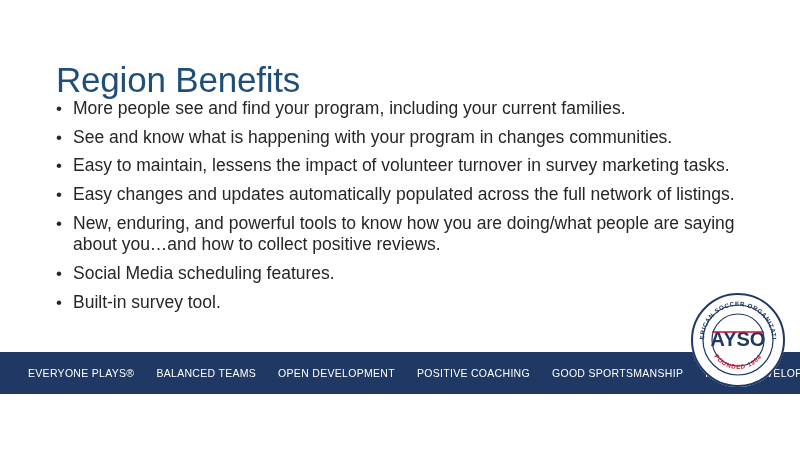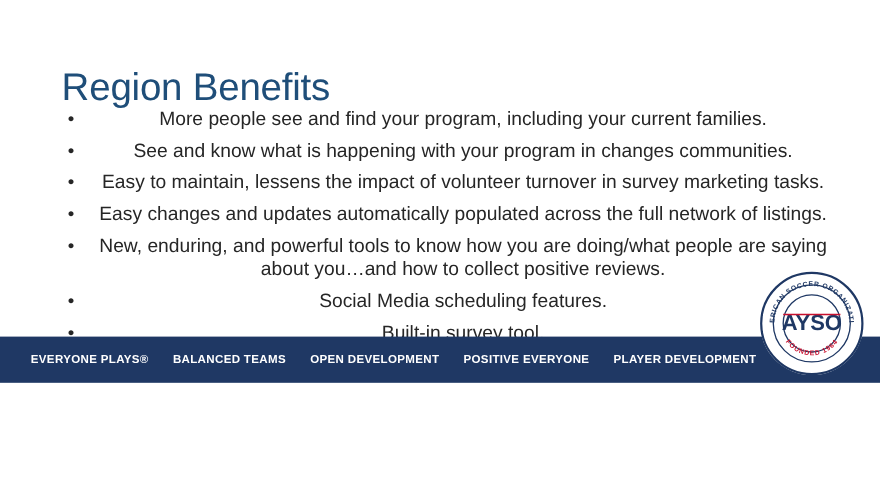--- a/index.html
+++ b/index.html
@@ -10,23 +10,22 @@
     width: 800px;
     height: 450px;
     background: #ffffff;
     font-family: "Liberation Sans", sans-serif;
     overflow: hidden;
     position: relative;
   }
   .slide {
     position: relative;
     width: 800px;
-    height: 348px;
+    height: 394px;
     background: #ffffff;
-    text-align: center;
   }
   .slide-title {
     position: absolute;
     left: 56px;
     top: 38px;
     font-size: 35px;
     color: #1F4E79;
     font-weight: normal;
     letter-spacing: -0.2px;
     line-height: 1.1;
@@ -47,21 +46,20 @@
   }
   .bullet .dot {
     width: 17px;
     flex: 0 0 17px;
     font-size: 17px;
     line-height: 1.24;
     color: #262626;
   }
   .bullet .btext {
     flex: 1 1 auto;
-    margin-left: 13px;
   }
   .footer-bar {
     position: absolute;
     left: 0;
     bottom: 0;
     width: 800px;
     height: 42px;
     background: #1F3864;
   }
   .footer-items {
@@ -69,21 +67,21 @@
     left: 28px;
     bottom: 0;
     height: 42px;
     display: flex;
     align-items: center;
     gap: 22px;
   }
   .footer-item {
     color: #ffffff;
     font-size: 10.5px;
-    font-weight: bold;
+    font-weight: normal;
     letter-spacing: 0.3px;
     white-space: nowrap;
   }
   
   .logo {
     position: absolute;
     right: 14px;
     bottom: 6px;
     width: 96px;
     height: 96px;
@@ -135,21 +133,22 @@
     </div>
 
   </div>
 
   <div class="footer-bar"></div>
 
   <div class="footer-items">
     <span class="footer-item">EVERYONE PLAYS®</span>
     <span class="footer-item">BALANCED TEAMS</span>
     <span class="footer-item">OPEN DEVELOPMENT</span>
-    <span class="footer-item">POSITIVE EVERYONE</span>
+    <span class="footer-item">POSITIVE COACHING</span>
+    <span class="footer-item">GOOD SPORTSMANSHIP</span>
     <span class="footer-item">PLAYER DEVELOPMENT</span>
   </div>
 
   <div class="logo">
     <svg viewBox="0 0 96 96" width="96" height="96" aria-hidden="true">
       <defs>
         <path id="arcTop" d="M 14,48 A 34,34 0 0 1 82,48"></path>
         <path id="arcBot" d="M 19,48 A 29,29 0 0 0 77,48"></path>
       </defs>
       <circle cx="48" cy="48" r="47" fill="#ffffff"></circle>

